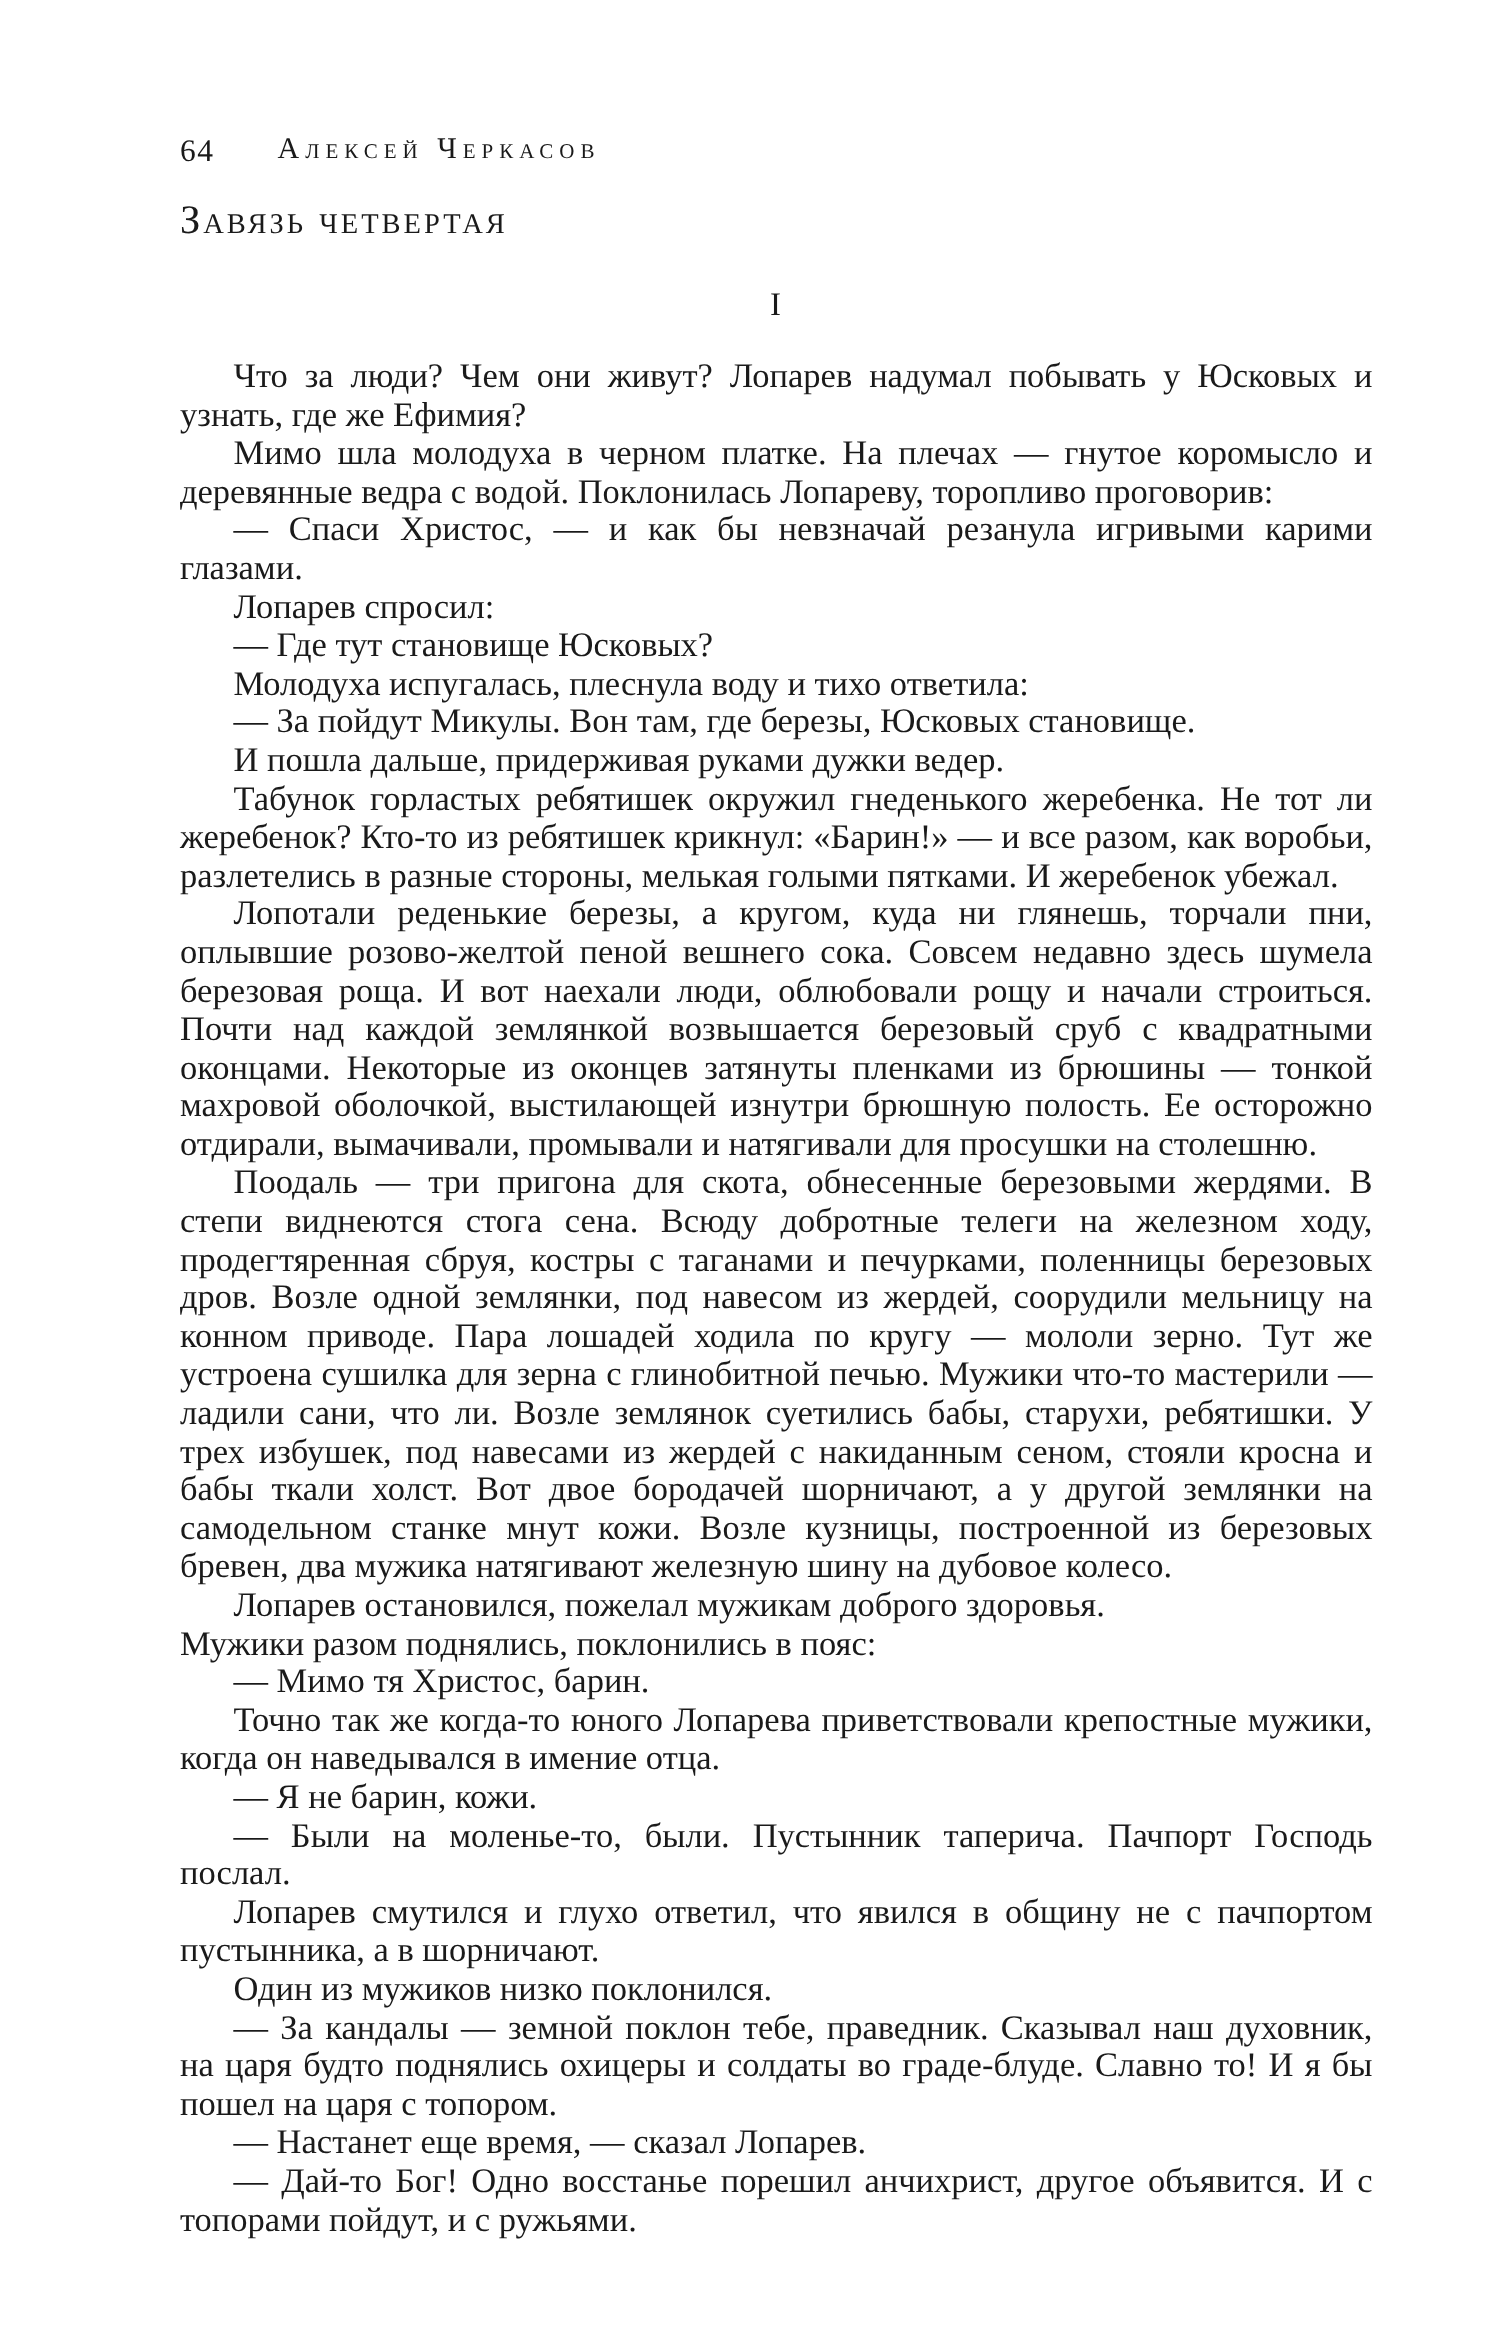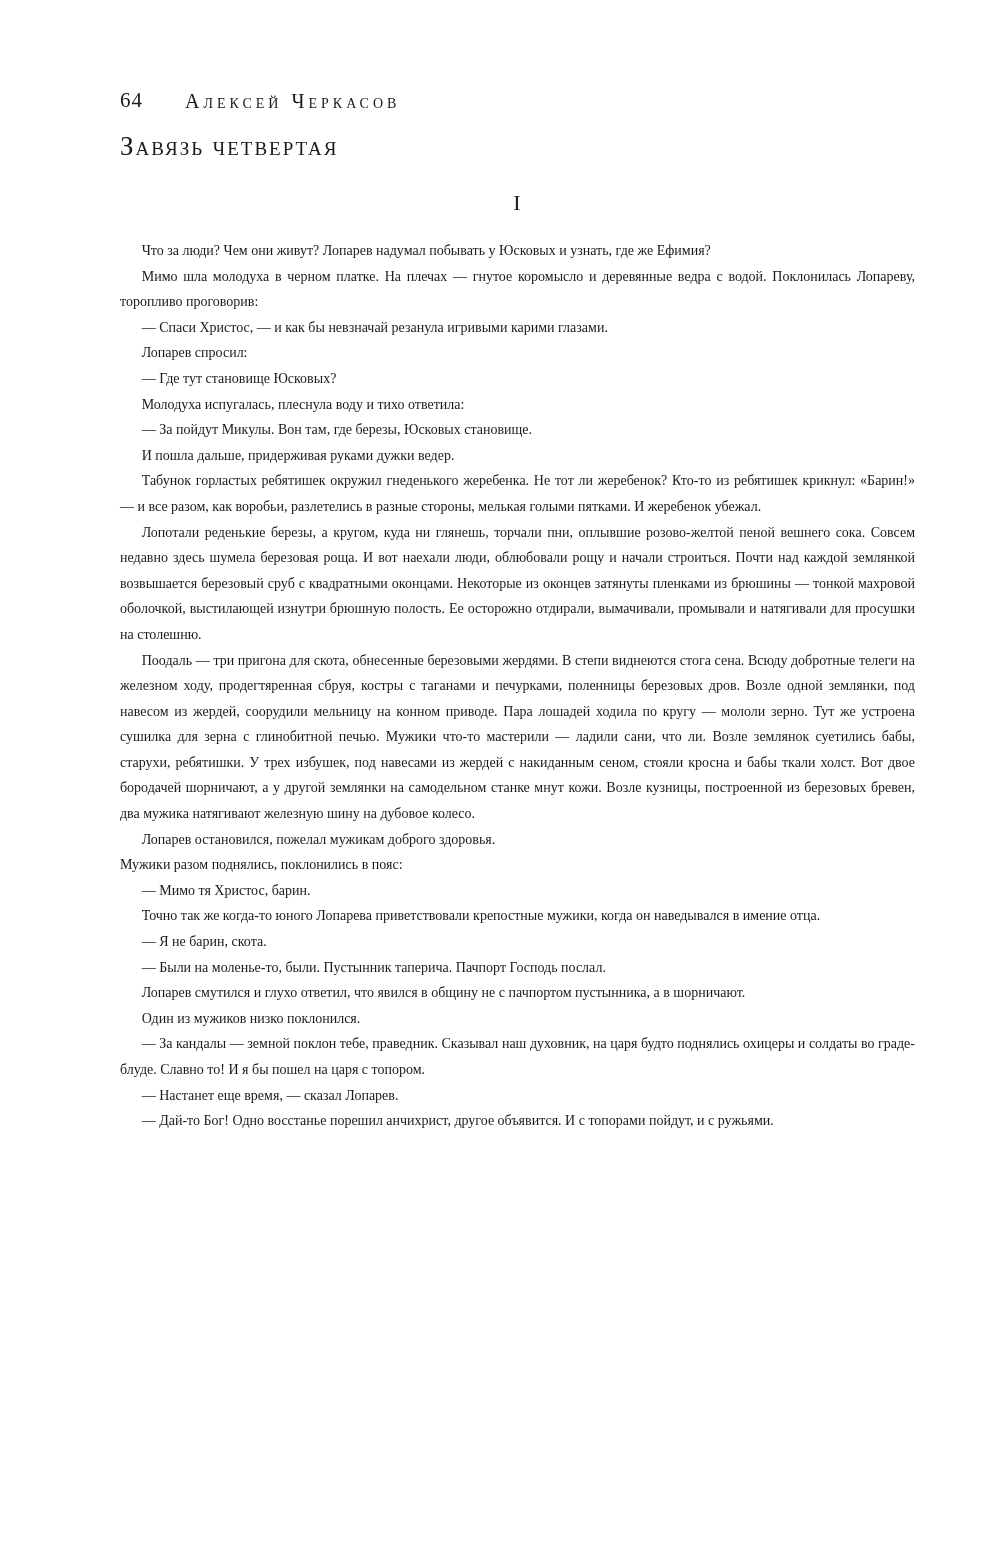--- a/index.html
+++ b/index.html
@@ -13,21 +13,21 @@
     height: 1552px;
     box-sizing: border-box;
     background: #ffffff;
     color: #1a1a1a;
     font-family: "Liberation Serif", "DejaVu Serif", serif;
     padding: 88px 85px 0 120px;
     overflow: hidden;
   }
   .running-header {
     display: flex;
-    align-items: flex-end;
+    align-items: flex-start;
     gap: 42px;
     margin-bottom: 18px;
   }
   .page-number {
     font-size: 21px;
     letter-spacing: 1px;
   }
   .author-name {
     font-variant: small-caps;
     font-size: 20px;
@@ -41,21 +41,21 @@
     font-size: 27px;
     letter-spacing: 2px;
   }
   .section-number {
     text-align: center;
     font-size: 22px;
     margin: 28px 0 22px 0;
     letter-spacing: 1px;
   }
   .body-text {
-    font-size: 14px;
+    font-size: 23px;
     line-height: 25.6px;
     text-align: justify;
   }
   .body-text p {
     margin: 0;
     text-indent: 1.55em;
   }
   .body-text p.noindent {
     text-indent: 0;
   }
@@ -83,21 +83,21 @@
       <p>Молодуха испугалась, плеснула воду и тихо ответила:</p>
       <p>— За пойдут Микулы. Вон там, где березы, Юсковых становище.</p>
       <p>И пошла дальше, придерживая руками дужки ведер.</p>
       <p>Табунок горластых ребятишек окружил гнеденького жеребенка. Не тот ли жеребенок? Кто-то из ребятишек крикнул: «Барин!» — и все разом, как воробьи, разлетелись в разные стороны, мелькая голыми пятками. И жеребенок убежал.</p>
       <p>Лопотали реденькие березы, а кругом, куда ни глянешь, торчали пни, оплывшие розово-желтой пеной вешнего сока. Совсем недавно здесь шумела березовая роща. И вот наехали люди, облюбовали рощу и начали строиться. Почти над каждой землянкой возвышается березовый сруб с квадратными оконцами. Некоторые из оконцев затянуты пленками из брюшины — тонкой махровой оболочкой, выстилающей изнутри брюшную полость. Ее осторожно отдирали, вымачивали, промывали и натягивали для просушки на столешню.</p>
       <p>Поодаль — три пригона для скота, обнесенные березовыми жердями. В степи виднеются стога сена. Всюду добротные телеги на железном ходу, продегтяренная сбруя, костры с таганами и печурками, поленницы березовых дров. Возле одной землянки, под навесом из жердей, соорудили мельницу на конном приводе. Пара лошадей ходила по кругу — мололи зерно. Тут же устроена сушилка для зерна с глинобитной печью. Мужики что-то мастерили — ладили сани, что ли. Возле землянок суетились бабы, старухи, ребятишки. У трех избушек, под навесами из жердей с накиданным сеном, стояли кросна и бабы ткали холст. Вот двое бородачей шорничают, а у другой землянки на самодельном станке мнут кожи. Возле кузницы, построенной из березовых бревен, два мужика натягивают железную шину на дубовое колесо.</p>
       <p>Лопарев остановился, пожелал мужикам доброго здоровья.</p>
       <p class="noindent">Мужики разом поднялись, поклонились в пояс:</p>
       <p>— Мимо тя Христос, барин.</p>
       <p>Точно так же когда-то юного Лопарева приветствовали крепостные мужики, когда он наведывался в имение отца.</p>
-      <p>— Я не барин, скота.</p>
+      <p>— Я не барин, кожи.</p>
       <p>— Были на моленье-то, были. Пустынник таперича. Пачпорт Господь послал.</p>
       <p>Лопарев смутился и глухо ответил, что явился в общину не с пачпортом пустынника, а в шорничают.</p>
       <p>Один из мужиков низко поклонился.</p>
       <p>— За кандалы — земной поклон тебе, праведник. Сказывал наш духовник, на царя будто поднялись охицеры и солдаты во граде-блуде. Славно то! И я бы пошел на царя с топором.</p>
       <p>— Настанет еще время, — сказал Лопарев.</p>
       <p>— Дай-то Бог! Одно восстанье порешил анчихрист, другое объявится. И с топорами пойдут, и с ружьями.</p>
     </div>
   </main>
 
 </div>

